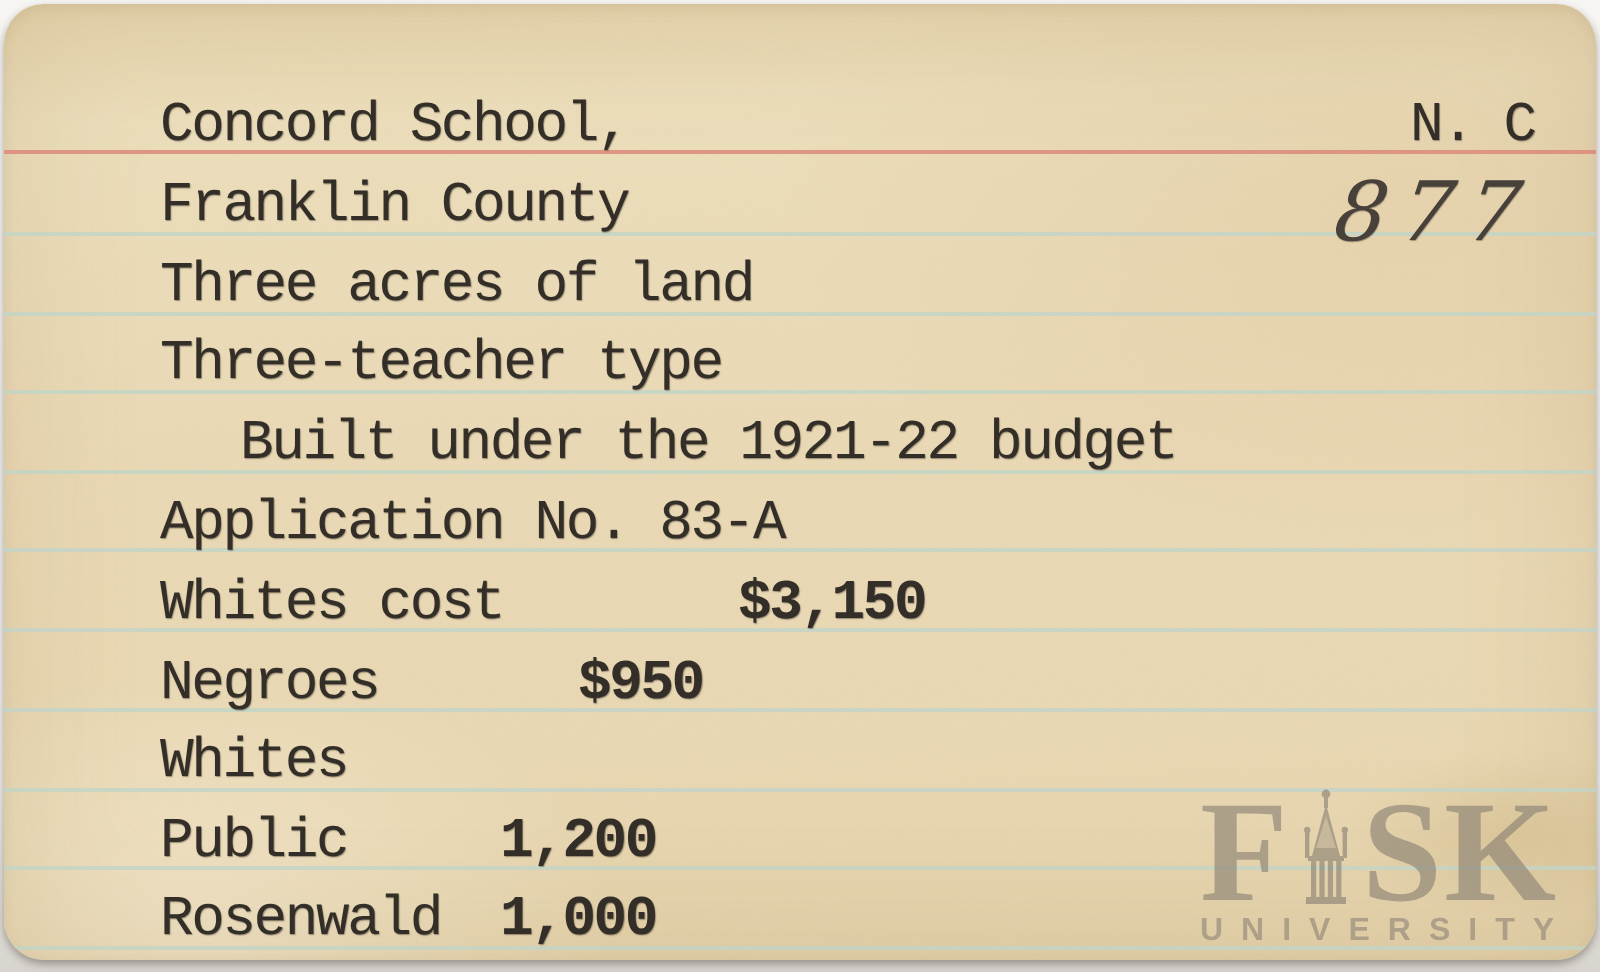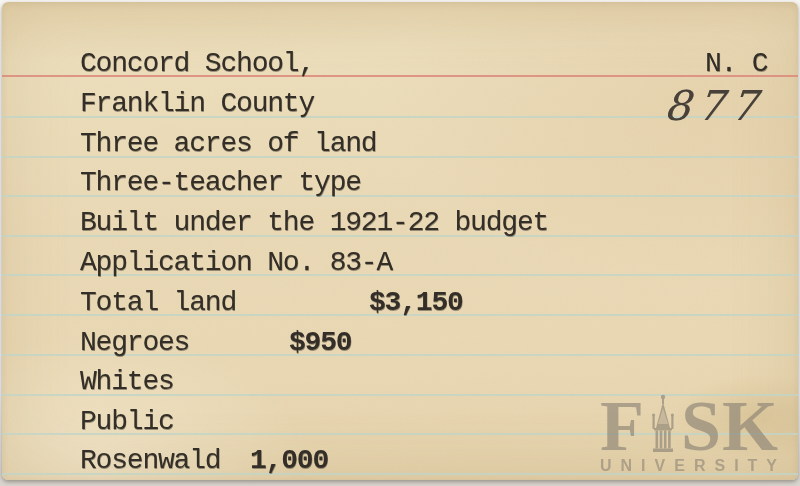--- a/index.html
+++ b/index.html
@@ -4,21 +4,21 @@
 <style>
   html,body{margin:0;padding:0;}
   body{
     width:800px;height:486px;overflow:hidden;
     background:linear-gradient(#f6f5f2 0%, #efeeea 80%, #d8d5cf 100%);
     font-family:"Liberation Mono", monospace;
   }
   .scan{position:relative;width:800px;height:486px;}
   .card{
     position:absolute;left:2px;top:2px;right:2px;bottom:6px;
-    border-radius:6px;
+    border-radius:20px;
     background:
       radial-gradient(120px 60px at 755px 415px, rgba(165,130,55,0.16), rgba(165,130,55,0) 70%),
       radial-gradient(300px 180px at 12% 96%, rgba(255,250,235,0.35), rgba(255,250,235,0) 70%),
       radial-gradient(420px 240px at 88% 20%, rgba(205,170,120,0.18), rgba(205,170,120,0) 75%),
       linear-gradient(178deg, #e6d5ae 0%, #ecdebc 12%, #ead9b6 45%, #e9d8b4 75%, #e4d2ab 100%);
     box-shadow:
       0 2px 4px rgba(70,62,48,0.45),
       inset 0 0 70px rgba(150,120,70,0.16),
       inset 0 2px 6px rgba(120,95,55,0.12);
     overflow:hidden;
@@ -58,21 +58,21 @@
     font-family:"Liberation Sans", sans-serif;font-weight:600;
     font-size:16px;letter-spacing:9px;opacity:.92;
   }
   .grain{position:absolute;inset:0;mix-blend-mode:multiply;opacity:.5;pointer-events:none;}
   
   .rl0{top:73px;} .rl1{top:114px;} .rl2{top:154px;} .rl3{top:193px;}
   .rl4{top:233px;} .rl5{top:272px;} .rl6{top:312px;} .rl7{top:352px;}
   .rl8{top:392px;} .rl9{top:431px;} .rl10{top:471px;}
   
   .r0{top:46px;} .r1{top:86px;} .r2{top:126px;} .r3{top:165px;padding-left:32px;}
-  .r4{top:205px;} .r5{top:245px;} .r6{top:285px;} .r7{top:325px;}
+  .r4{top:205px;margin-left:40px;} .r5{top:245px;} .r6{top:285px;} .r7{top:325px;}
   .r8{top:364px;} .r9{top:404px;} .r10{top:443px;}
 </style>
 </head>
 <body>
 
 <div class="scan">
   <div class="card">
 
     <div class="rule red rl0"></div>
     <div class="rule teal rl1"></div>
@@ -99,32 +99,33 @@
     <div class="row r3">
       <span class="label">Three-teacher type</span>
     </div>
     <div class="row r4">
       <span class="label">Built under the 1921-22 budget</span>
     </div>
     <div class="row r5">
       <span class="label">Application No. 83-A</span>
     </div>
     <div class="row r6">
-      <span class="label">Total land</span>
+      <span class="label">Whites cost</span>
       <span class="value" style="left:367px;">$3,150</span>
     </div>
     <div class="row r7">
       <span class="label">Negroes</span>
       <span class="value" style="left:287px;">$950</span>
     </div>
     <div class="row r8">
       <span class="label">Whites</span>
     </div>
     <div class="row r9">
       <span class="label">Public</span>
+      <span class="value" style="left:248px;">1,200</span>
     </div>
     <div class="row r10">
       <span class="label">Rosenwald</span>
       <span class="value" style="left:248px;">1,000</span>
     </div>
 
     <div class="handnum">877</div>
 
     <div class="fisk">
       <div class="fisk-letters">

